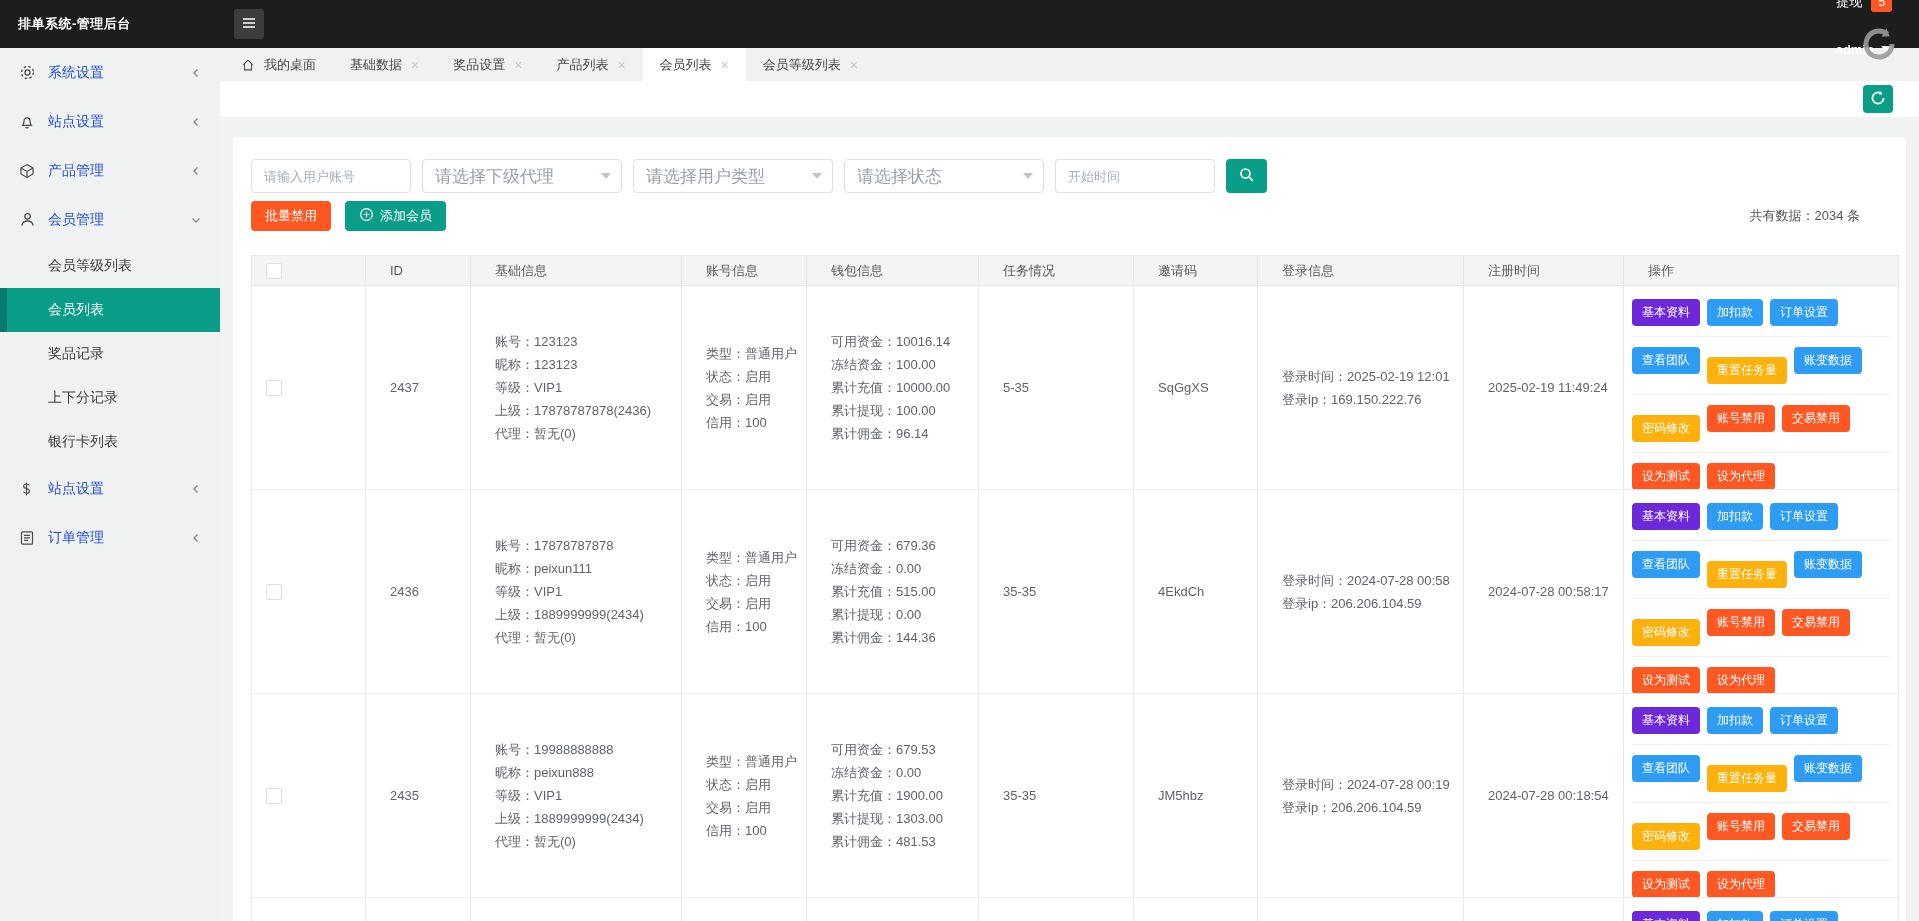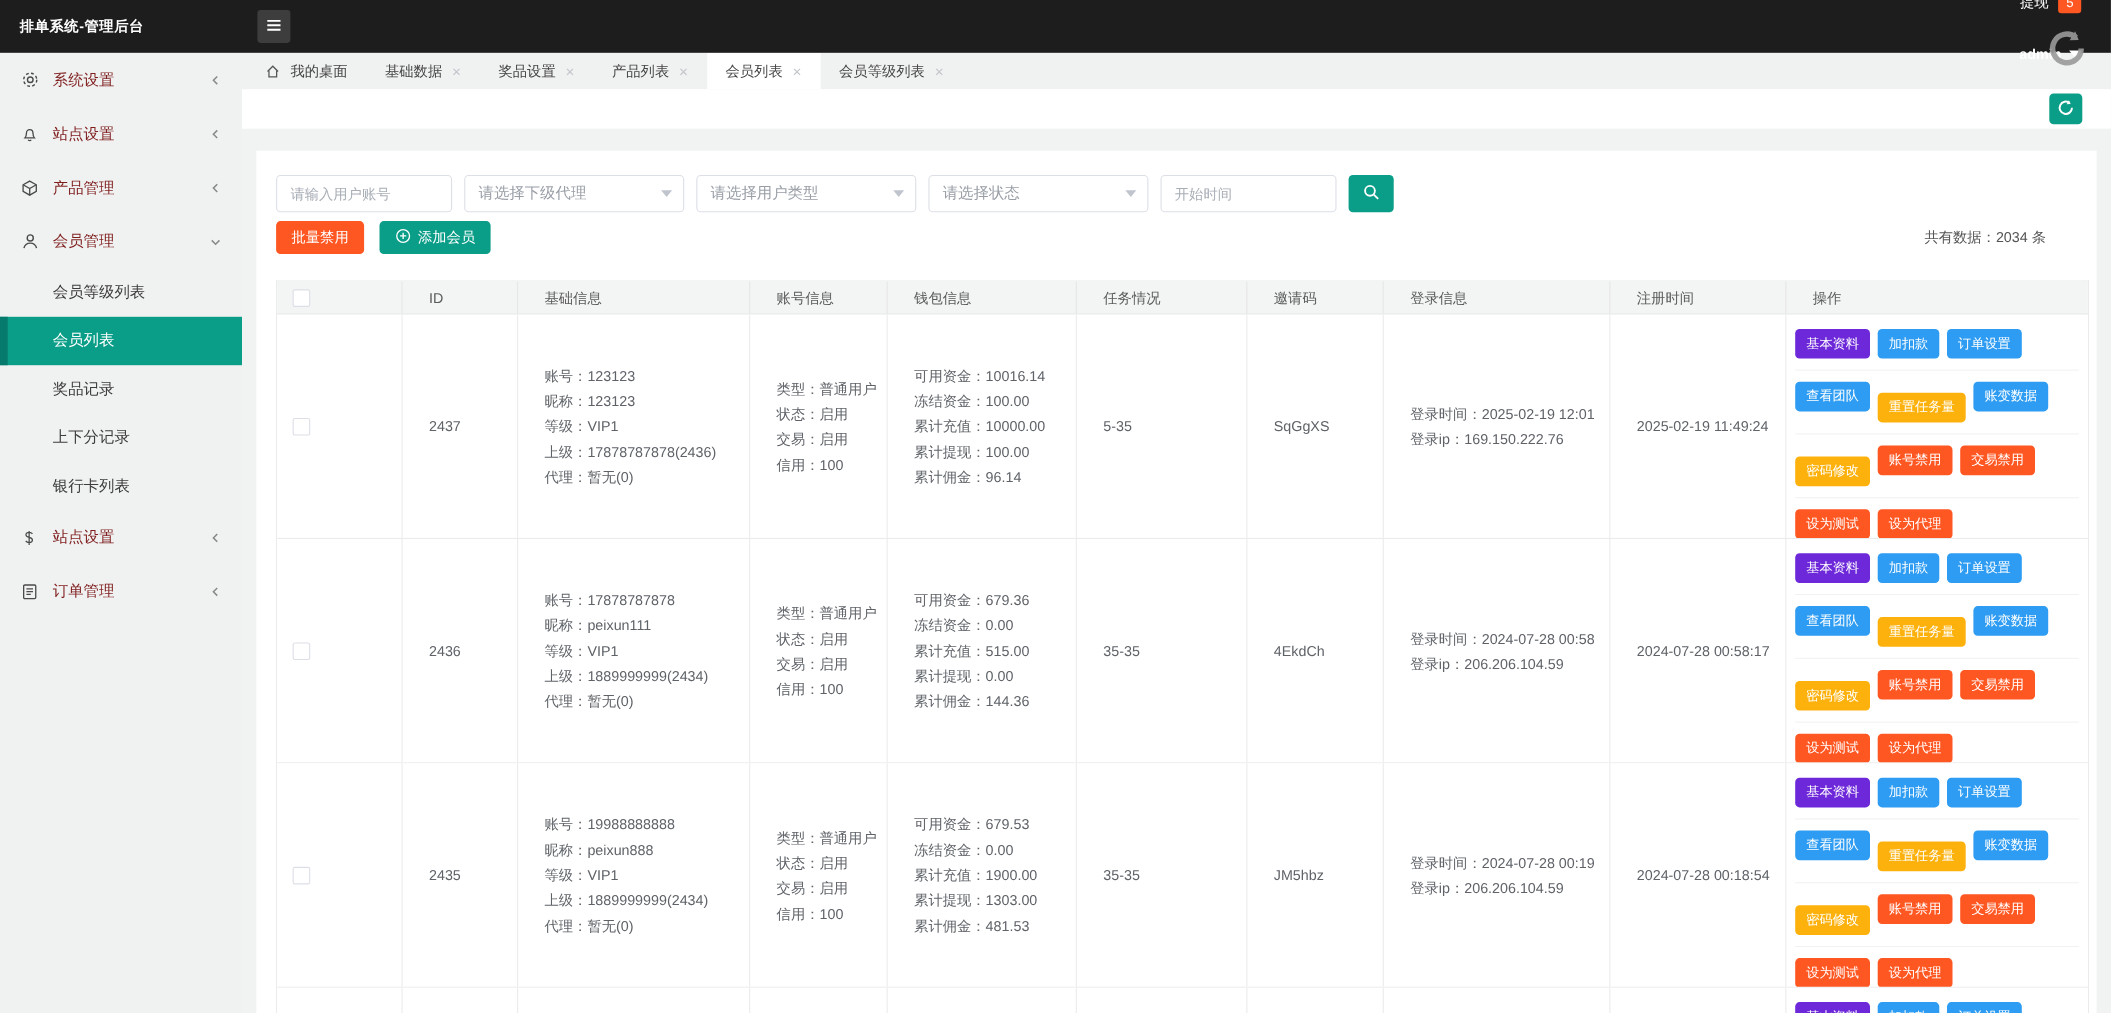--- a/index.html
+++ b/index.html
@@ -18,21 +18,21 @@
   .badge { background:#ff5722; color:#fff; min-width:21px; height:21px; border-radius:3px;
            display:flex; align-items:center; justify-content:center; font-size:12px; padding:0 5px; }
   .adminbox { display:flex; align-items:center; gap:7px; font-size:13px; font-weight:bold; cursor:pointer; }
   .caret-down { width:0; height:0; border-left:6px solid transparent; border-right:6px solid transparent;
                 border-top:7px solid #fff; }
   .spinner-mark { position:absolute; right:22px; top:26px; z-index:6; opacity:.9; }
 
   
   .sidebar { position:absolute; top:48px; bottom:0; left:0; width:220px; background:#f0f1f1; z-index:4; }
   .side-item { height:49px; display:flex; align-items:center; padding:0 18px 0 19px;
-               color:#7f1d1d; font-size:14px; cursor:pointer; }
+               color:#1d4ed8; font-size:14px; cursor:pointer; }
   .side-item .ico { width:20px; margin-right:9px; color:#4a4a4a; display:flex; align-items:center; }
   .side-item .chev { margin-left:auto; color:#8a8a8a; display:flex; }
   .sub-item { height:44px; display:flex; align-items:center; padding-left:48px; font-size:14px;
               color:#3c3c3c; cursor:pointer; }
   .sub-item.active { background:#0a9d87; color:#fff; border-left:7px solid #067a6c; padding-left:41px; }
 
   
   .tabbar { position:absolute; left:220px; top:48px; right:0; height:33px; background:#f0f1f1;
             display:flex; align-items:stretch; z-index:3; padding-left:4px; }
   .tab { display:flex; align-items:center; gap:9px; padding:0 17px; font-size:13px; color:#454545; cursor:pointer; }
@@ -48,21 +48,21 @@
   .panel { position:absolute; left:13px; right:13px; top:56px; bottom:0; background:#fff;
            padding:22px 18px 0 18px; overflow:hidden; }
 
   
   .filters { display:flex; gap:11px; align-items:center; }
   .f-text { height:34px; border:1px solid #dcdfe6; border-radius:4px; background:#fff;
             padding:0 12px; font-size:13px; color:#4d7c0f; font-family:inherit; }
   .f-text::placeholder { color:#a8aeb6; }
   .f-select { height:34px; border:1px solid #dcdfe6; border-radius:4px; background:#fff;
               display:flex; align-items:center; padding:0 10px 0 12px; cursor:pointer; }
-  .f-select .ph { color:#999ea6; font-size:14px; flex:1; }
+  .f-select .ph { color:#999ea6; font-size:17px; flex:1; }
   .sel-caret { width:0; height:0; border-left:5px solid transparent; border-right:5px solid transparent;
                border-top:6px solid #c0c4cc; margin-left:8px; }
   .w-account { width:160px; } .w-sel { width:200px; } .w-time { width:160px; }
   .search-btn { width:41px; height:34px; background:#0a9d87; border:none; border-radius:4px;
                 display:flex; align-items:center; justify-content:center; cursor:pointer; }
 
   
   .toolbar { margin-top:8px; display:flex; align-items:center; }
   .btn { height:30px; padding:0 14px; border:none; border-radius:4px; color:#fff; font-size:13px;
          display:flex; align-items:center; gap:6px; cursor:pointer; font-family:inherit; }

